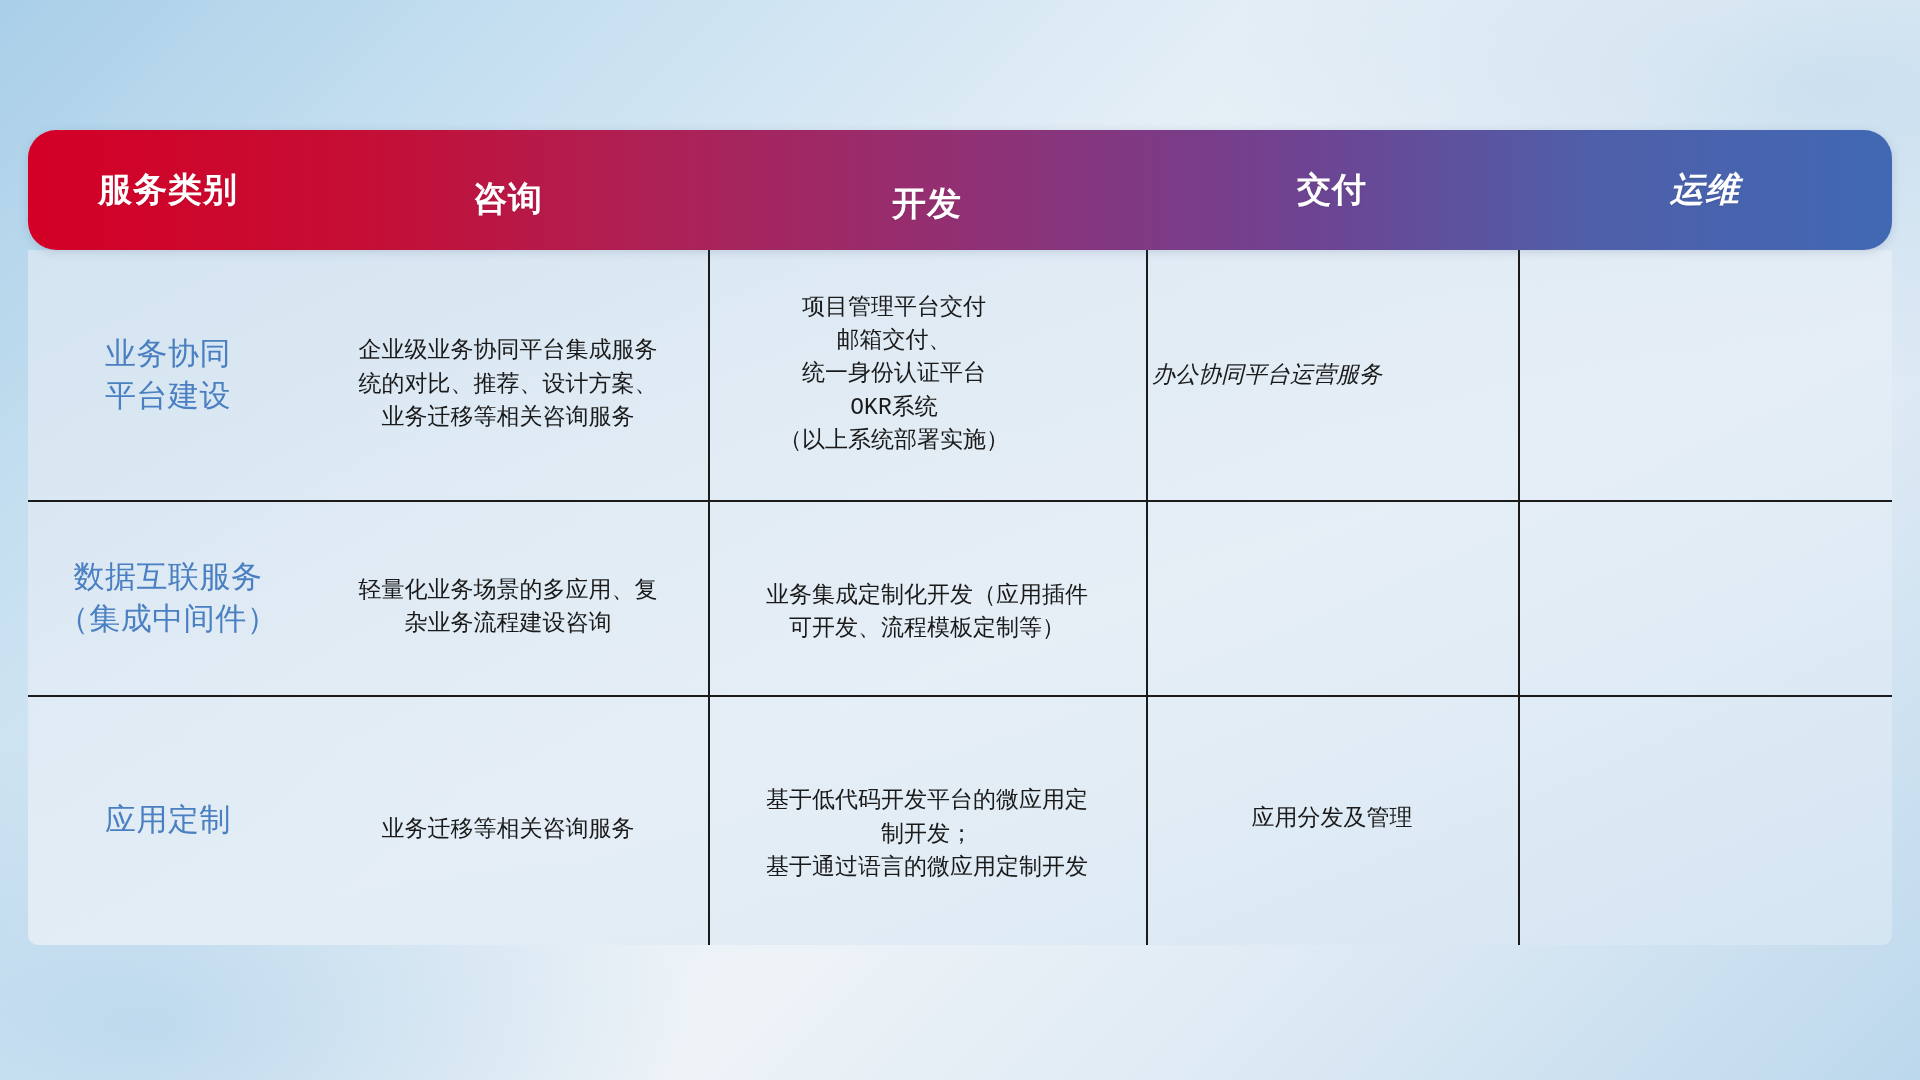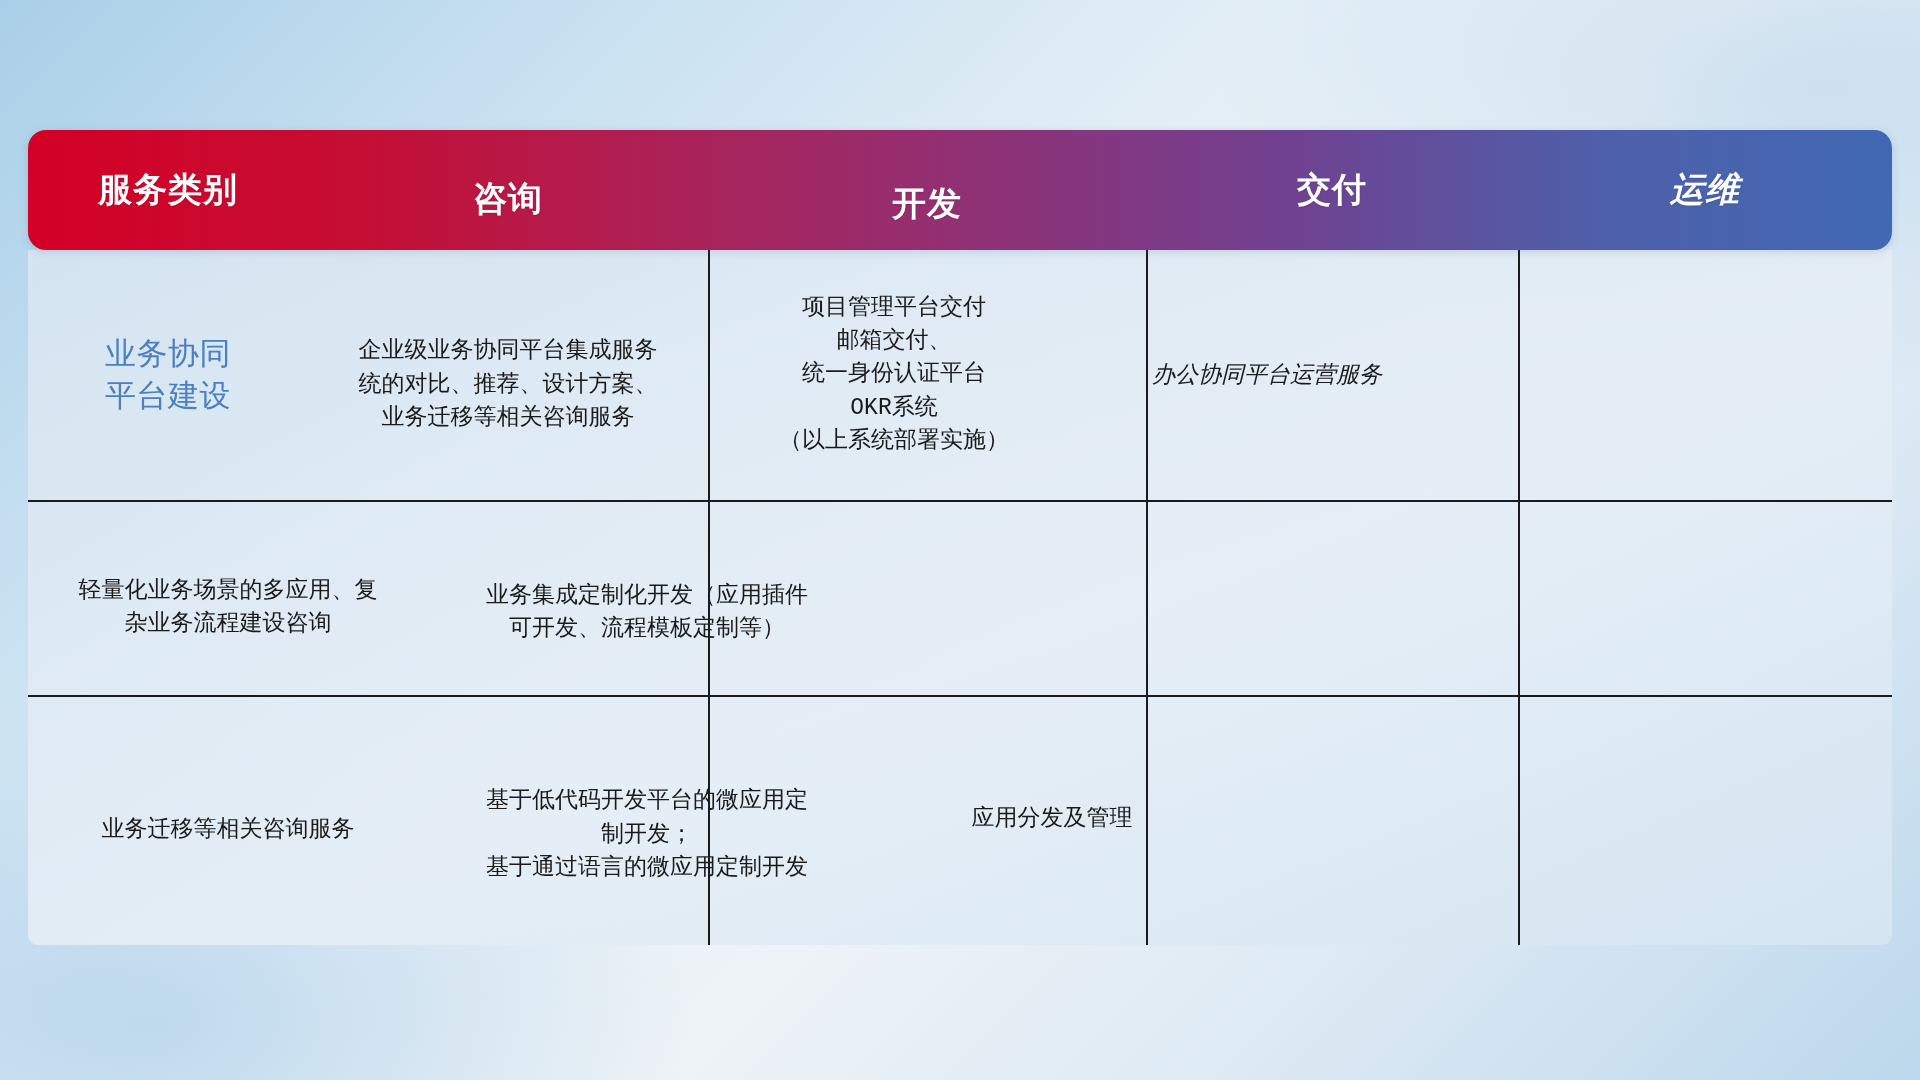--- a/index.html
+++ b/index.html
@@ -32,21 +32,21 @@
     left: 28px;
     top: 130px;
     width: 1864px;
     height: 820px;
   }
 
   
   .thead {
     display: flex;
     height: 120px;
-    border-radius: 18px;
+    border-radius: 28px;
     overflow: hidden;
     background: linear-gradient(90deg,
         #d40026 0%,
         #c60d33 17%,
         #b01f52 32%,
         #8e3277 52%,
         #6f4291 68%,
         #4f5fa9 84%,
         #4168b4 100%);
     box-shadow: 0 2px 10px rgba(60,80,120,0.18);
@@ -163,32 +163,39 @@
 统一身份认证平台
 OKR系统
 （以上系统部署实施）</div>
       <div class="td c4">办公协同平台运营服务</div>
       <div class="vline" style="left:680px;"></div>
       <div class="vline" style="left:1118px;"></div>
       <div class="vline" style="left:1490px;"></div>
     </div>
 
     <div class="trow r2">
+      <div class="td c0">
+        <span class="cat-label">数据互联服务
+（集成中间件）</span>
+      </div>
       <div class="td c1">轻量化业务场景的多应用、复
 杂业务流程建设咨询</div>
       <div class="td c2">业务集成定制化开发（应用插件
 可开发、流程模板定制等）</div>
       <div class="td c3"></div>
       <div class="td c4"></div>
       <div class="vline" style="left:680px;"></div>
       <div class="vline" style="left:1118px;"></div>
       <div class="vline" style="left:1490px;"></div>
     </div>
 
     <div class="trow r3">
+      <div class="td c0">
+        <span class="cat-label">应用定制</span>
+      </div>
       <div class="td c1">业务迁移等相关咨询服务</div>
       <div class="td c2">基于低代码开发平台的微应用定
 制开发；
 基于通过语言的微应用定制开发</div>
       <div class="td c3">应用分发及管理</div>
       <div class="td c4"></div>
       <div class="vline" style="left:680px;"></div>
       <div class="vline" style="left:1118px;"></div>
       <div class="vline" style="left:1490px;"></div>
     </div>

